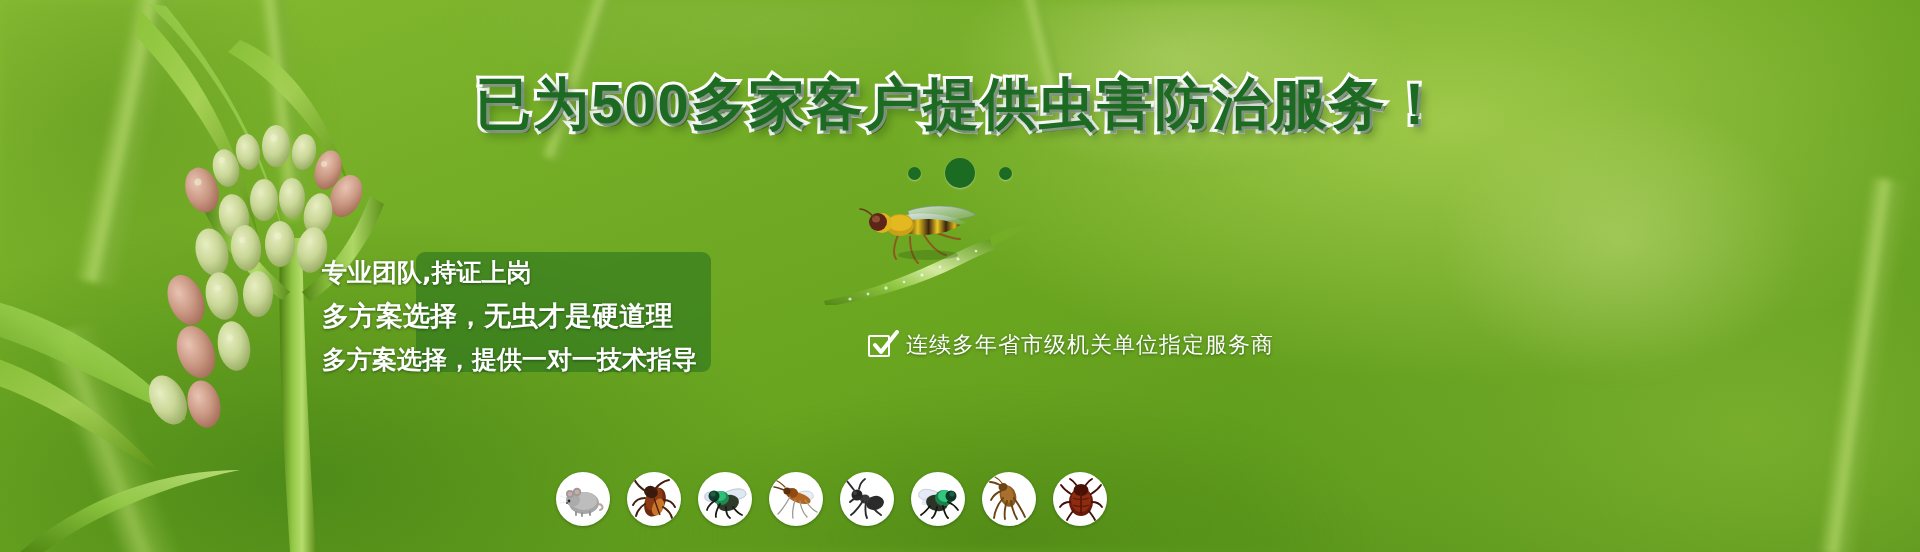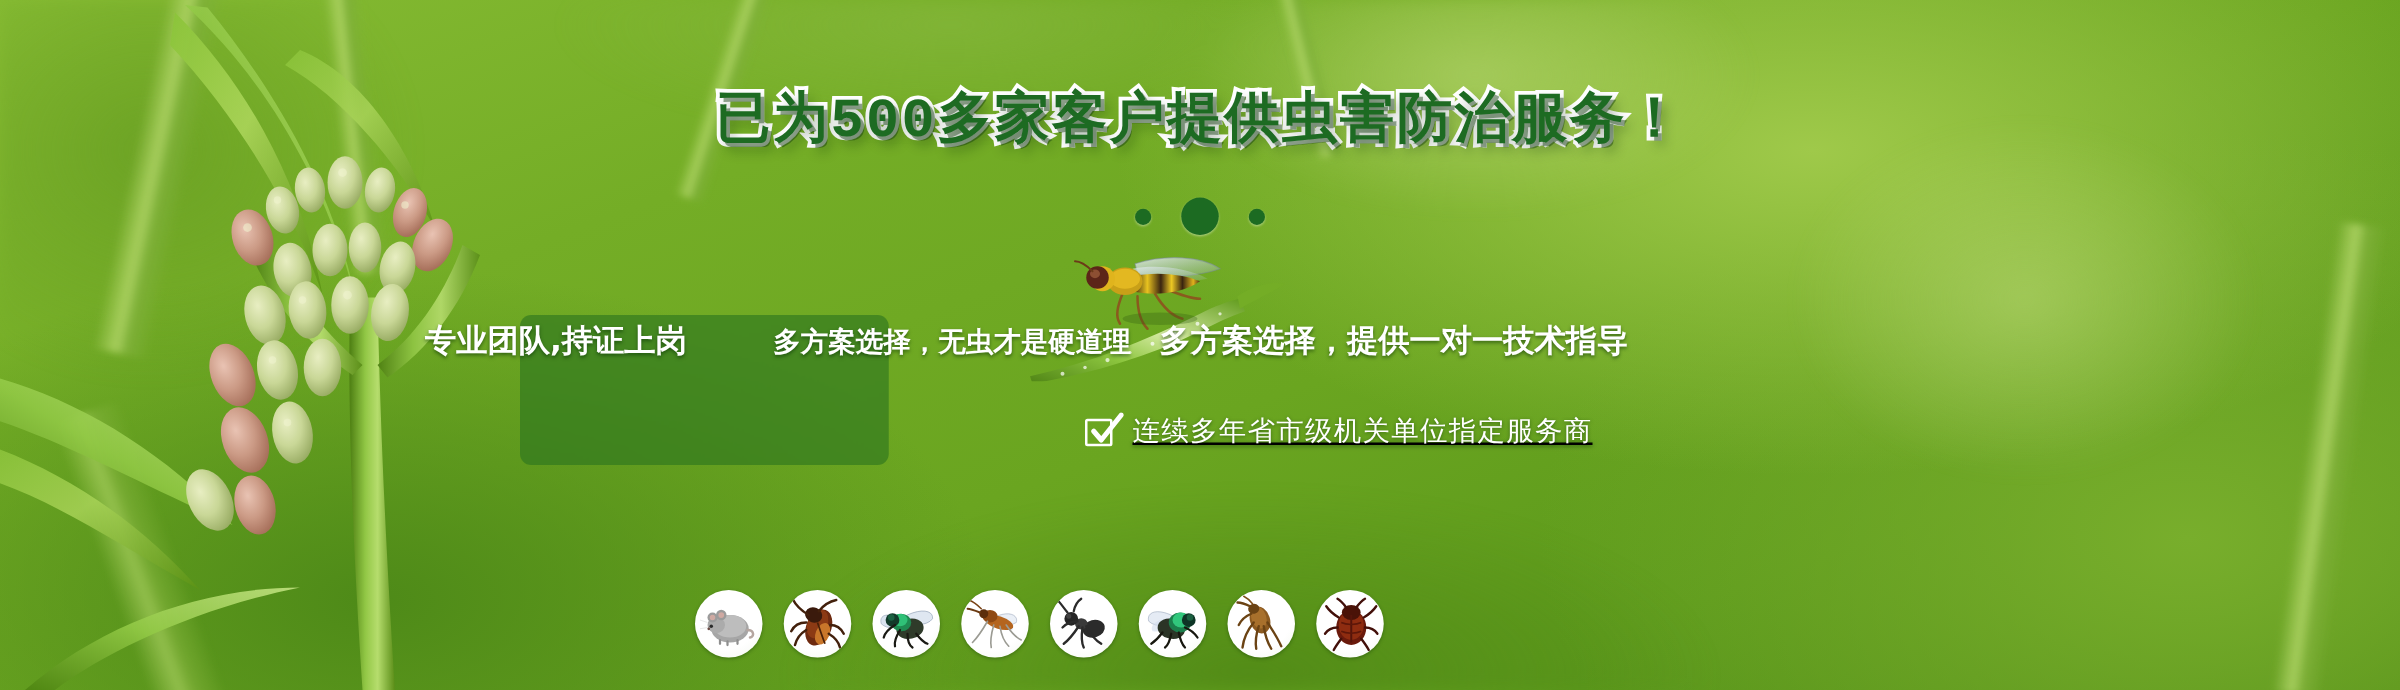--- a/index.html
+++ b/index.html
@@ -48,22 +48,22 @@
 
   
   #headline {
     position:absolute;
     left:0; top:76px; width:1920px;
     text-align:center;
     pointer-events:none;
   }
   #headline .txt {
     display:inline-block;
-    font-family:Liberation Mono, monospace;
-    font-size:44px;
+    font-family:Liberation Sans, sans-serif;
+    font-size:56px;
     font-weight:bold;
     letter-spacing:2px;
     line-height:1;
     color:#1d6b22;
     -webkit-text-stroke:6px #ffffff;
     paint-order:stroke fill;
     text-shadow:
        3px 3px 0 rgba(20,60,16,.45),
        5px 6px 9px rgba(10,40,8,.35);
   }
@@ -82,41 +82,40 @@
   #promo-panel {
     position:absolute;
     left:416px; top:252px;
     width:295px; height:120px;
     background:rgba(44,116,30,.62);
     border-radius:9px 9px 9px 9px;
     backdrop-filter:blur(1px);
   }
   #promo-lines {
     position:absolute;
-    left:340px; top:256px;
+    left:322px; top:256px;
     width:420px;
-    display:flex; flex-direction:row; gap:9px;
-    align-items:flex-end;
+    display:flex; flex-direction:column; gap:9px;
   }
   #promo-lines .pline {
     color:#ffffff;
     font-family:"DejaVu Sans", sans-serif;
     font-weight:bold;
     white-space:nowrap;
     text-shadow:0 1px 3px rgba(0,40,0,.55);
   }
   #promo-lines .pline.l1 { font-size:25px; letter-spacing:0px; margin-right:60px; }
-  #promo-lines .pline.l2 { font-size:22px; letter-spacing:0px; margin-right:14px; }
+  #promo-lines .pline.l2 { font-size:27px; letter-spacing:0px; margin-right:14px; }
   #promo-lines .pline.l3 { font-size:25px; letter-spacing:0px; margin-right:0px; }
 
   
   #check-list {
     position:absolute;
     left:868px; top:330px;
-    display:flex; flex-direction:row; gap:22px;text-decoration:underline;
+    display:flex; flex-direction:row; gap:22px;
   }
   .check-row { display:flex; align-items:center; gap:11px; }
   .check-box { width:27px; height:27px; position:relative; flex:0 0 auto; }
   .check-box .bx {
     position:absolute; left:0; top:3px;
     width:22px; height:22px;
     border:2px solid #ffffff; border-radius:2px;
   }
   .check-box .tick {
     position:absolute; left:3px; top:-2px; width:28px; height:28px;

